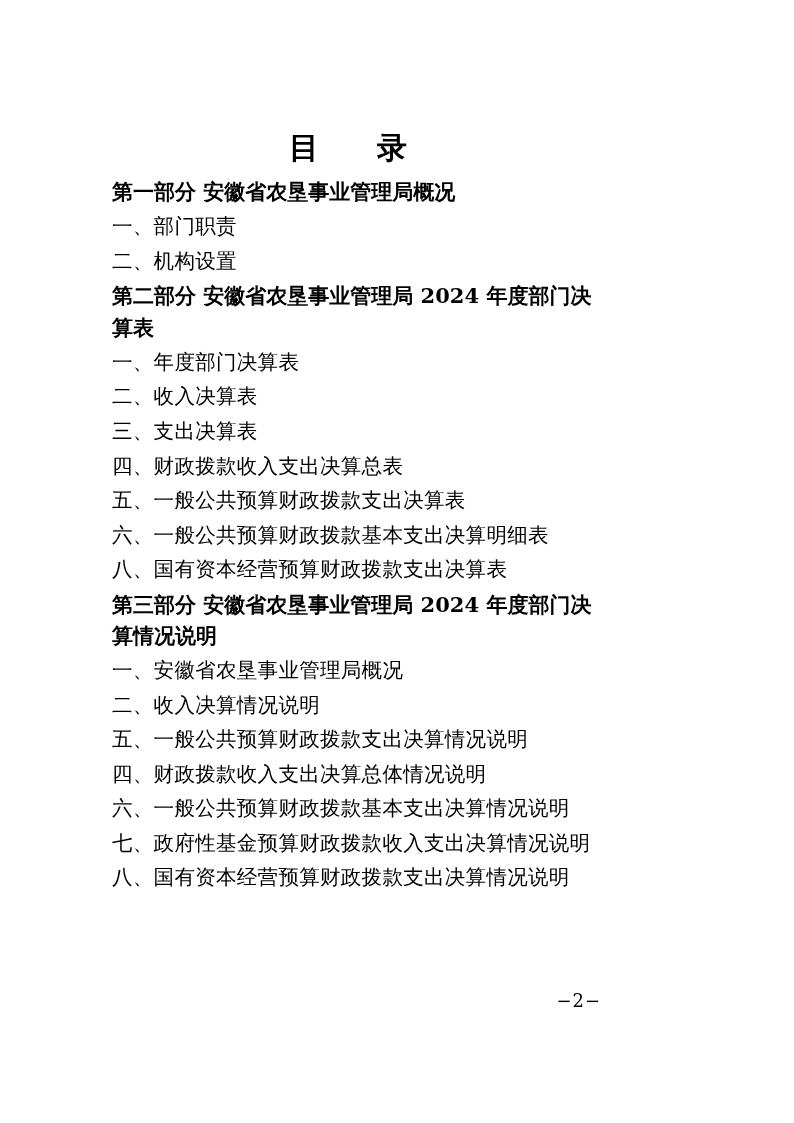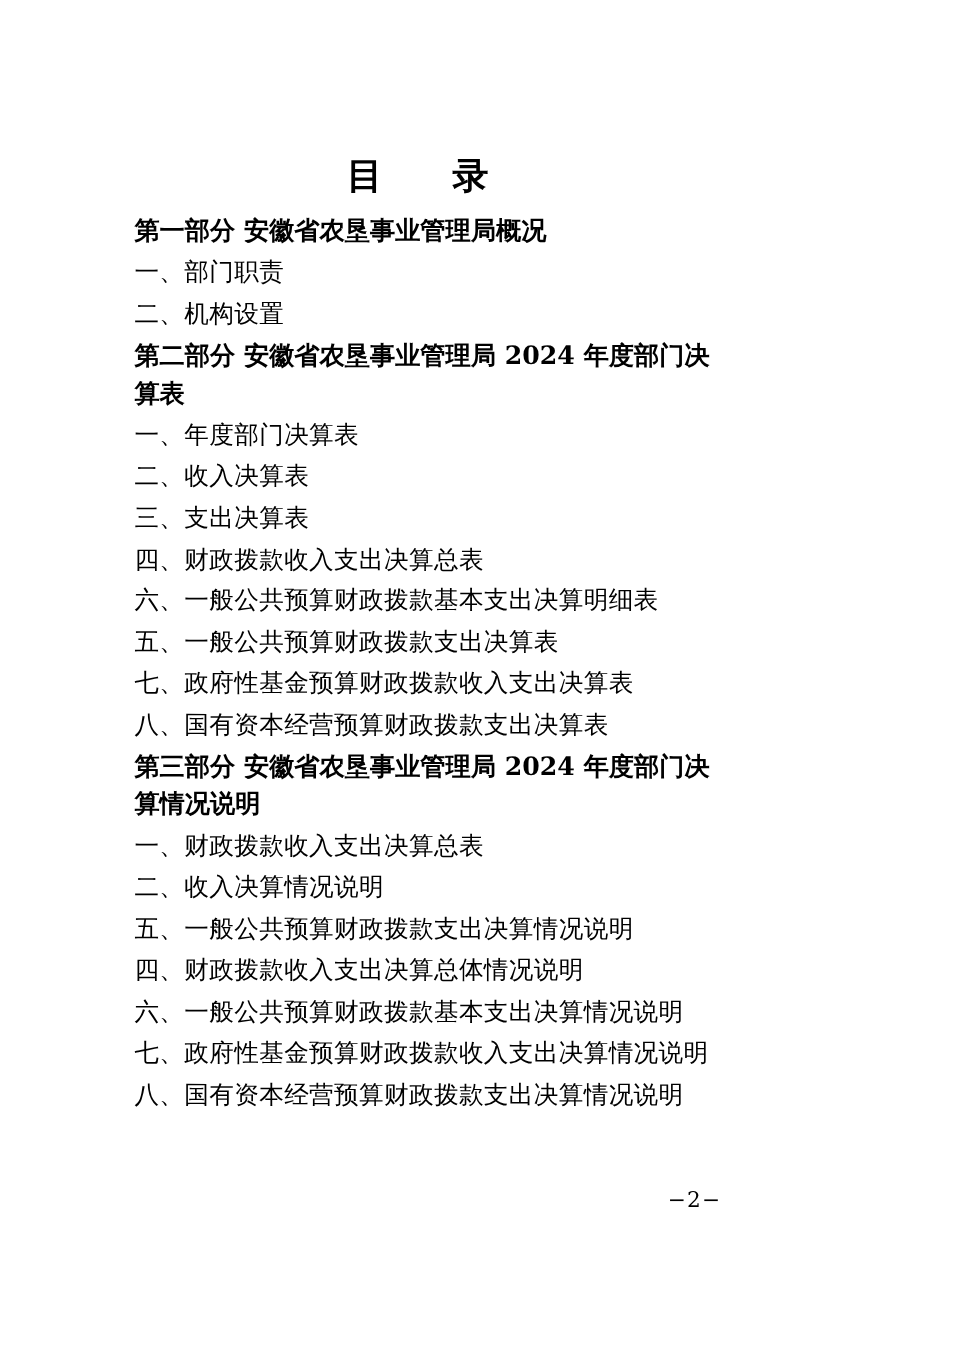--- a/index.html
+++ b/index.html
@@ -72,26 +72,25 @@
 
   <div class="toc">
     <div class="toc-entry level-1">第一部分  安徽省农垦事业管理局概况</div>
     <div class="toc-entry level-2">一、部门职责</div>
     <div class="toc-entry level-2">二、机构设置</div>
     <div class="toc-entry level-1">第二部分  安徽省农垦事业管理局 2024 年度部门决算表</div>
     <div class="toc-entry level-2">一、年度部门决算表</div>
     <div class="toc-entry level-2">二、收入决算表</div>
     <div class="toc-entry level-2">三、支出决算表</div>
     <div class="toc-entry level-2">四、财政拨款收入支出决算总表</div>
+    <div class="toc-entry level-2">五、一般公共预算财政拨款支出决算表</div>
     <div class="toc-entry level-2">六、一般公共预算财政拨款基本支出决算明细表</div>
-    <div class="toc-entry level-2">五、一般公共预算财政拨款支出决算表</div>
-    <div class="toc-entry level-2">七、政府性基金预算财政拨款收入支出决算表</div>
     <div class="toc-entry level-2">八、国有资本经营预算财政拨款支出决算表</div>
     <div class="toc-entry level-1">第三部分  安徽省农垦事业管理局 2024 年度部门决算情况说明</div>
-    <div class="toc-entry level-2">一、财政拨款收入支出决算总表</div>
+    <div class="toc-entry level-2">一、安徽省农垦事业管理局概况</div>
     <div class="toc-entry level-2">二、收入决算情况说明</div>
     <div class="toc-entry level-2">五、一般公共预算财政拨款支出决算情况说明</div>
     <div class="toc-entry level-2">四、财政拨款收入支出决算总体情况说明</div>
     <div class="toc-entry level-2">六、一般公共预算财政拨款基本支出决算情况说明</div>
     <div class="toc-entry level-2">七、政府性基金预算财政拨款收入支出决算情况说明</div>
     <div class="toc-entry level-2">八、国有资本经营预算财政拨款支出决算情况说明</div>
   </div>
 
   <div class="page-number">−2−</div>
 

